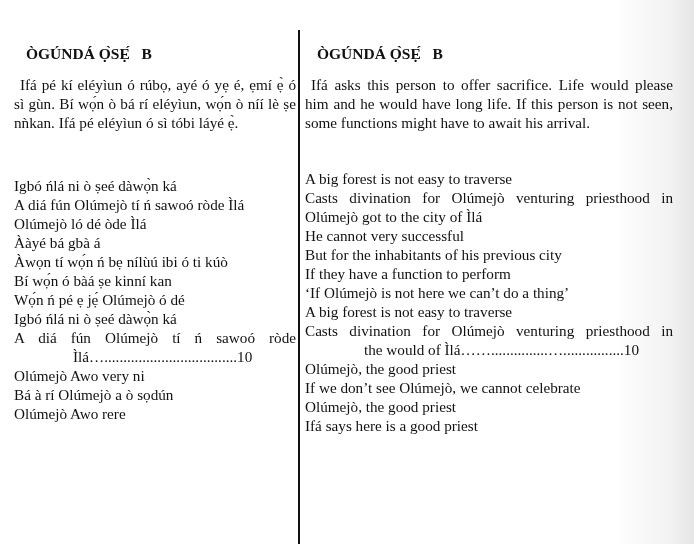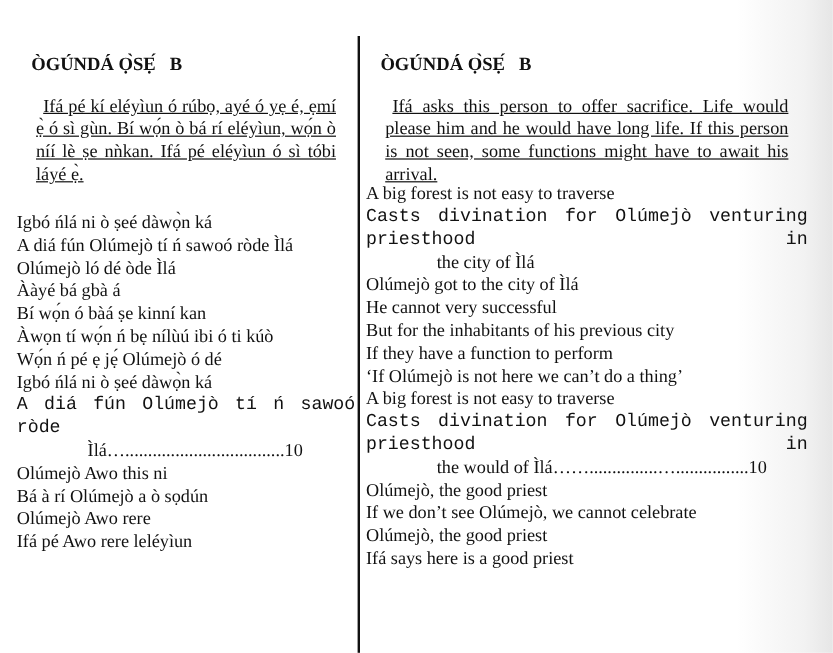--- a/index.html
+++ b/index.html
@@ -47,41 +47,39 @@
       width: 368px;
     }
     .heading {
       font-weight: bold;
       font-size: 15.5px;
       line-height: 19px;
       margin: 12px;
       white-space: pre;
     }
     .intro {
-      margin: 16px;
+      margin: 0;
       text-align: justify;
       text-indent: 6px;
-      text-decoration: underline;
     }
     .verses {
       position: absolute;
       left: 0;
       right: 0;
     }
     .col-left .verses { top: 144px; }
-    .col-right .verses { top: 120px; }
+    .col-right .verses { top: 137px; }
     .verse {
       margin: 0;
       white-space: nowrap;
     }
     .verse.justify {
       white-space: normal;
       text-align: justify;
       text-align-last: justify;
-      font-family: Liberation Mono, monospace;
     }
     .verse.cont {
       padding-left: 59px;
       white-space: nowrap;
     }
     .col-right .verse.cont {
       padding-left: 59px;
     }
   </style>
 </head>
@@ -91,40 +89,38 @@
 <div class="divider"></div>
 
 <div class="col col-left">
   <h1 class="heading">ÒGÚNDÁ Ọ̀SẸ́   B</h1>
   <p class="intro">Ifá pé kí eléyìun ó rúbọ, ayé ó yẹ é, ẹmí ẹ̀ ó sì gùn. Bí wọ́n ò bá rí eléyìun, wọ́n ò níí lè ṣe nǹkan. Ifá pé eléyìun ó sì tóbi láyé ẹ̀.</p>
   <div class="verses">
     <p class="verse">Igbó ńlá ni ò ṣeé dàwọ̀n ká</p>
     <p class="verse">A diá fún Olúmejò tí  ń sawoó ròde Ìlá</p>
     <p class="verse">Olúmejò ló dé òde Ìlá</p>
     <p class="verse">Ààyé bá gbà á</p>
+    <p class="verse">Àwọn tí wọ́n ń bẹ nílùú ibi ó ti kúò</p>
     <p class="verse">Bí wọ́n ó bàá ṣe kinní kan</p>
-    <p class="verse">Àwọn tí wọ́n ń bẹ nílùú ibi ó ti kúò</p>
     <p class="verse">Wọ́n ń pé ẹ jẹ́ Olúmejò ó dé</p>
     <p class="verse">Igbó ńlá ni ò ṣeé dàwọ̀n ká</p>
     <p class="verse justify">A diá fún Olúmejò tí  ń sawoó ròde</p>
     <p class="verse cont">Ìlá…...................................10</p>
-    <p class="verse">Olúmejò Awo this ni</p>
+    <p class="verse">Olúmejò Awo very ni</p>
     <p class="verse">Bá à rí Olúmejò a ò sọdún</p>
     <p class="verse">Olúmejò Awo rere</p>
-    <p class="verse">Ifá pé Awo rere leléyìun</p>
   </div>
 </div>
 
 <div class="col col-right">
   <h1 class="heading">ÒGÚNDÁ Ọ̀SẸ́   B</h1>
   <p class="intro">Ifá asks this person to offer sacrifice. Life would please him and he would have long life. If this person is not seen, some functions might have to await his arrival.</p>
   <div class="verses">
     <p class="verse">A big forest is not easy to traverse</p>
     <p class="verse justify">Casts divination for Olúmejò venturing priesthood in</p>
-    <p class="verse cont">the city of Ìlá</p>
     <p class="verse">Olúmejò got to the city of Ìlá</p>
     <p class="verse">He cannot very successful</p>
     <p class="verse">But for the inhabitants of his previous city</p>
     <p class="verse">If they have a function to perform</p>
     <p class="verse">‘If Olúmejò is not here we can’t do a thing’</p>
     <p class="verse">A big forest is not easy to traverse</p>
     <p class="verse justify">Casts divination for Olúmejò venturing priesthood in</p>
     <p class="verse cont">the would of Ìlá……...............…................10</p>
     <p class="verse">Olúmejò, the good priest</p>
     <p class="verse">If we don’t see Olúmejò, we cannot celebrate</p>

